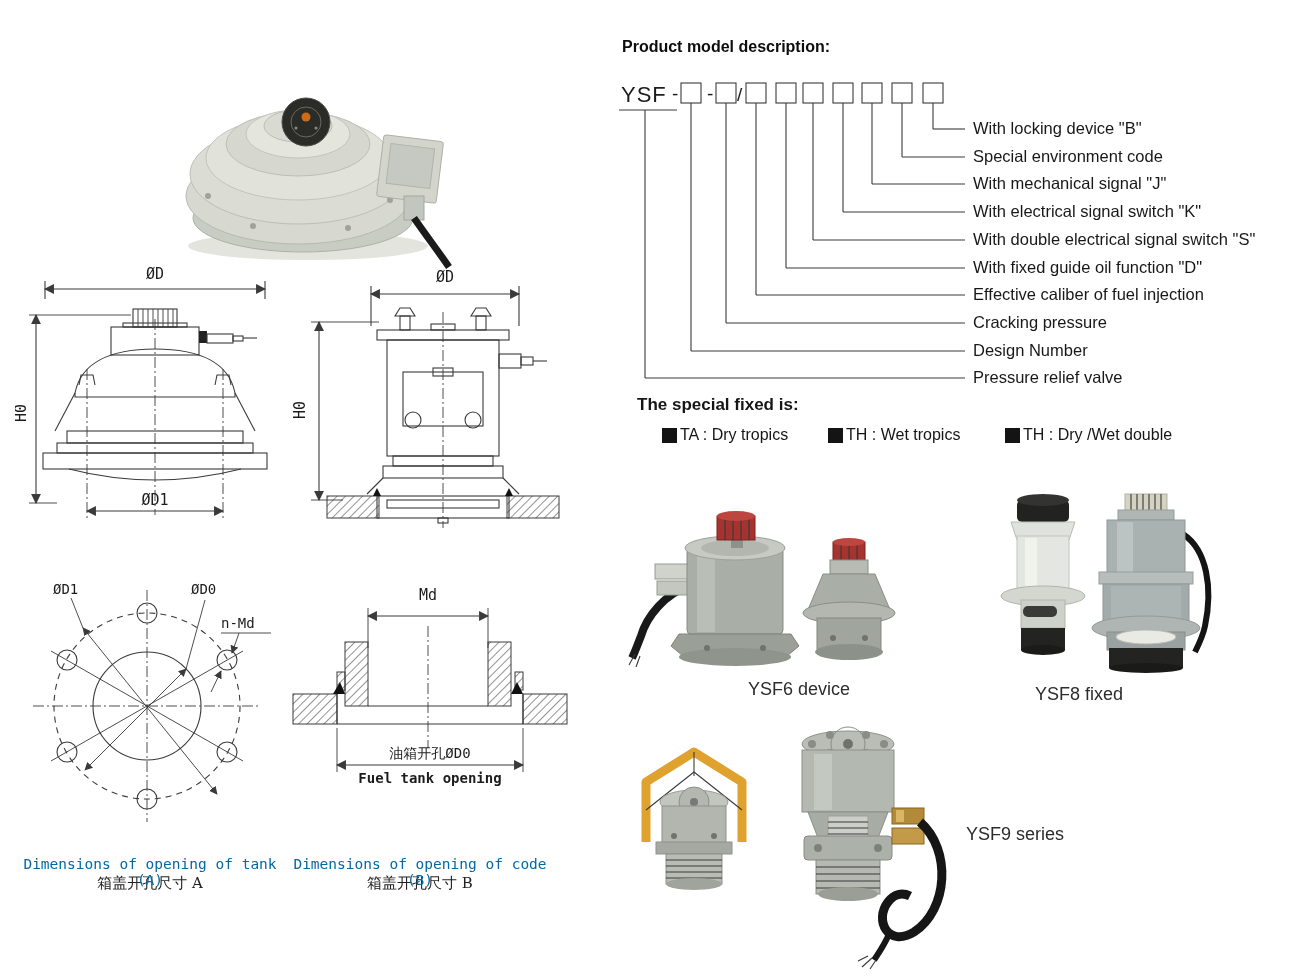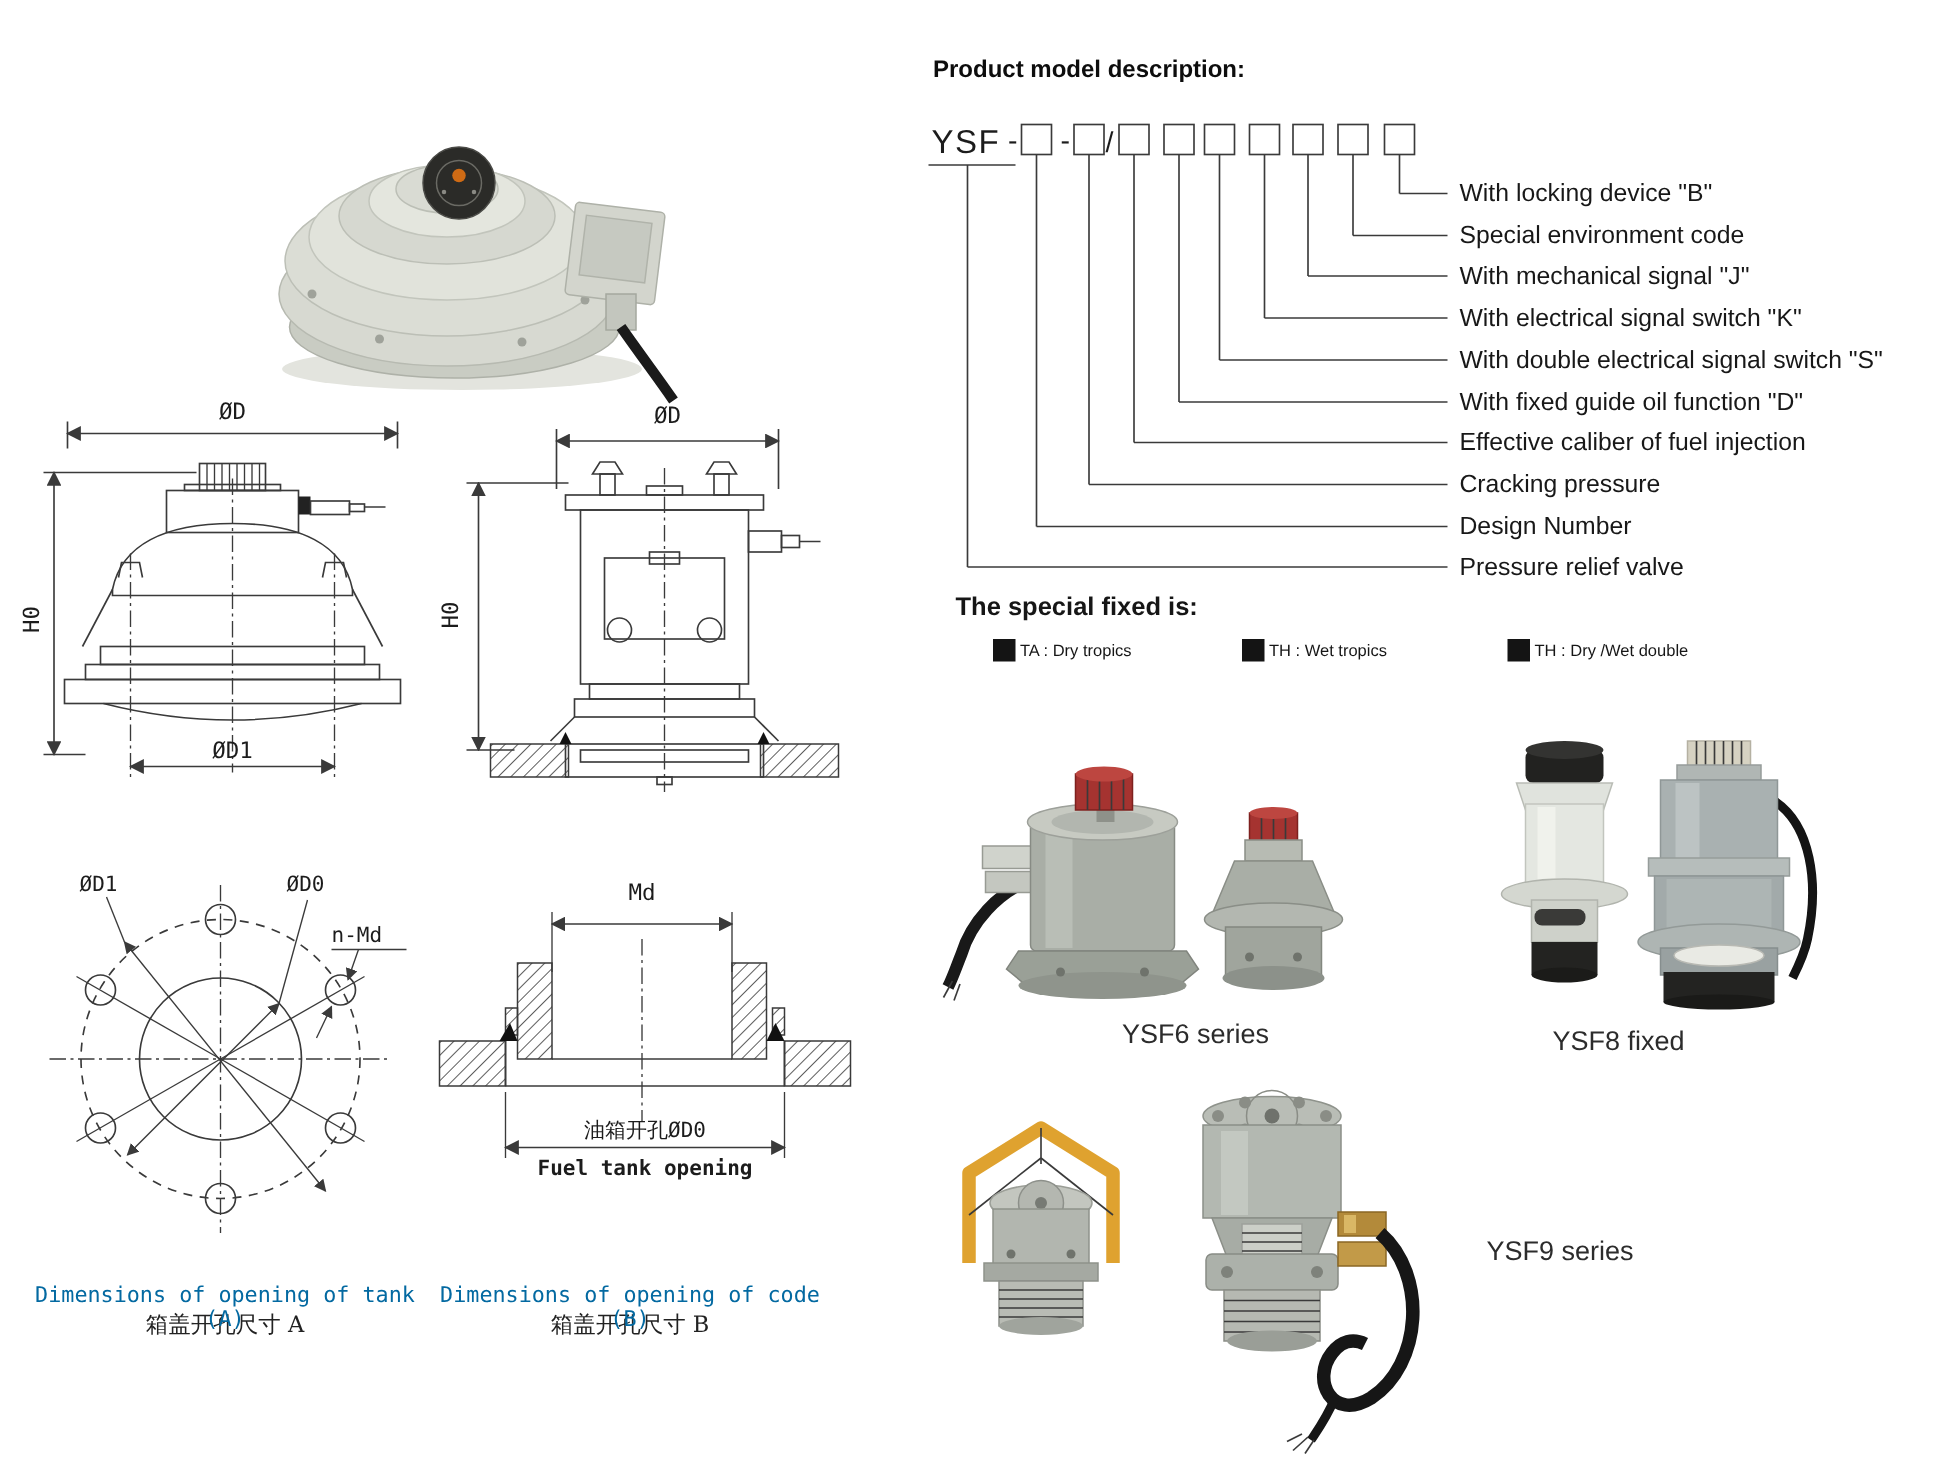--- a/index.html
+++ b/index.html
@@ -16,21 +16,21 @@
   .dashdot{stroke-dasharray:11 3 2 3;}
   .dashed{stroke-dasharray:6 5;}
   text{fill:#1c1c1c;}
   .dim{font-family:"DejaVu Sans Mono",monospace;font-size:15px;}
   .dimsmall{font-family:"DejaVu Sans Mono",monospace;font-size:14px;}
   .fb-label{font-size:16.5px;fill:#181818;font-family:"Liberation Sans",sans-serif;}
   .fb-code{font-size:22px;font-weight:500;letter-spacing:1px;}
   .fb-sep{font-size:19px;}
   .page-title{font-size:16px;font-weight:bold;color:#0d0d0d;}
   .special-heading{font-size:17px;font-weight:600;color:#161616;}
-  .special-item{font-size:11px;color:#161616;white-space:nowrap;display:flex;align-items:center;padding-left:20px;}
+  .special-item{font-size:16px;color:#161616;white-space:nowrap;display:flex;align-items:center;padding-left:20px;}
   .sq{display:inline-block;width:15px;height:15px;background:#141414;margin-right:3px;}
   .series-label{font-size:18px;color:#2c2c2c;}
   .caption-zh{font-size:15px;font-family:"DejaVu Serif",serif;color:#222;text-align:center;margin-top:44px;}
   .caption-en{font-size:14.5px;font-family:"DejaVu Sans Mono",monospace;color:#0369a1;text-align:center;}
 </style>
 </head>
 <body>
 
 <svg class="abs" style="left:158px;top:46px;" width="295" height="225" viewBox="0 0 295 225">
   <ellipse cx="150" cy="200" rx="120" ry="14" fill="#e3e4de"></ellipse>
@@ -331,21 +331,21 @@
     <ellipse cx="222" cy="56" rx="16" ry="4" fill="#bd4640"></ellipse>
     <rect x="203" y="74" width="38" height="14" fill="#b7bbb3" stroke="#8a8e87"></rect>
     <polygon points="196,88 248,88 264,126 180,126" fill="#a9aea6" stroke="#8a8e87"></polygon>
     <ellipse cx="222" cy="127" rx="46" ry="11" fill="#b3b7b0" stroke="#8a8e87"></ellipse>
     <rect x="190" y="132" width="64" height="34" fill="#a0a59d" stroke="#83877f"></rect>
     <ellipse cx="222" cy="166" rx="34" ry="8" fill="#8c918a"></ellipse>
     <circle cx="206" cy="152" r="3" fill="#6f736c"></circle>
     <circle cx="238" cy="152" r="3" fill="#6f736c"></circle>
   </g>
 </svg>
-<div class="abs series-label" style="left:748px;top:679px;">YSF6 series</div>
+<div class="abs series-label" style="left:748px;top:679px;">YSF6 device</div>
 
 <svg class="abs" style="left:985px;top:476px;" width="240" height="198" viewBox="0 0 240 198">
   <g>
     <rect x="32" y="24" width="52" height="22" rx="5" fill="#222220"></rect>
     <ellipse cx="58" cy="24" rx="26" ry="6" fill="#333331"></ellipse>
     <polygon points="26,46 90,46 84,64 32,64" fill="#e0e3dd" stroke="#b9bcb5"></polygon>
     <rect x="32" y="60" width="52" height="58" fill="#e4e7e1" stroke="#c2c5be"></rect>
     <rect x="40" y="62" width="12" height="56" fill="#f0f2ec"></rect>
     <ellipse cx="58" cy="120" rx="42" ry="10" fill="#d4d7d0" stroke="#b1b4ad"></ellipse>
     <rect x="36" y="124" width="44" height="28" fill="#ced1ca" stroke="#b1b4ad"></rect>
@@ -430,13 +430,13 @@
     <rect x="274" y="100" width="8" height="12" fill="#d9b765"></rect>
   </g>
   <g>
     <path d="M298,112 C330,140 326,200 292,222 C266,238 252,210 266,192 C272,184 280,182 288,186" stroke="#161616" stroke-width="9" fill="none"></path>
     <path d="M268,222 C262,236 256,244 252,250" stroke="#161616" stroke-width="6" fill="none"></path>
     <line x1="250" y1="248" x2="240" y2="257" stroke="#3aa055" stroke-width="3"></line>
     <line x1="254" y1="250" x2="248" y2="259" stroke="#c9bd3a" stroke-width="3"></line>
     <line x1="246" y1="246" x2="236" y2="251" stroke="#dcdcd8" stroke-width="2"></line>
   </g>
 </svg>
-<div class="abs series-label" style="left:966px;top:824px;margin-left:25px;">YSF9 series</div>
+<div class="abs series-label" style="left:966px;top:824px;">YSF9 series</div>
 
 </body></html>

